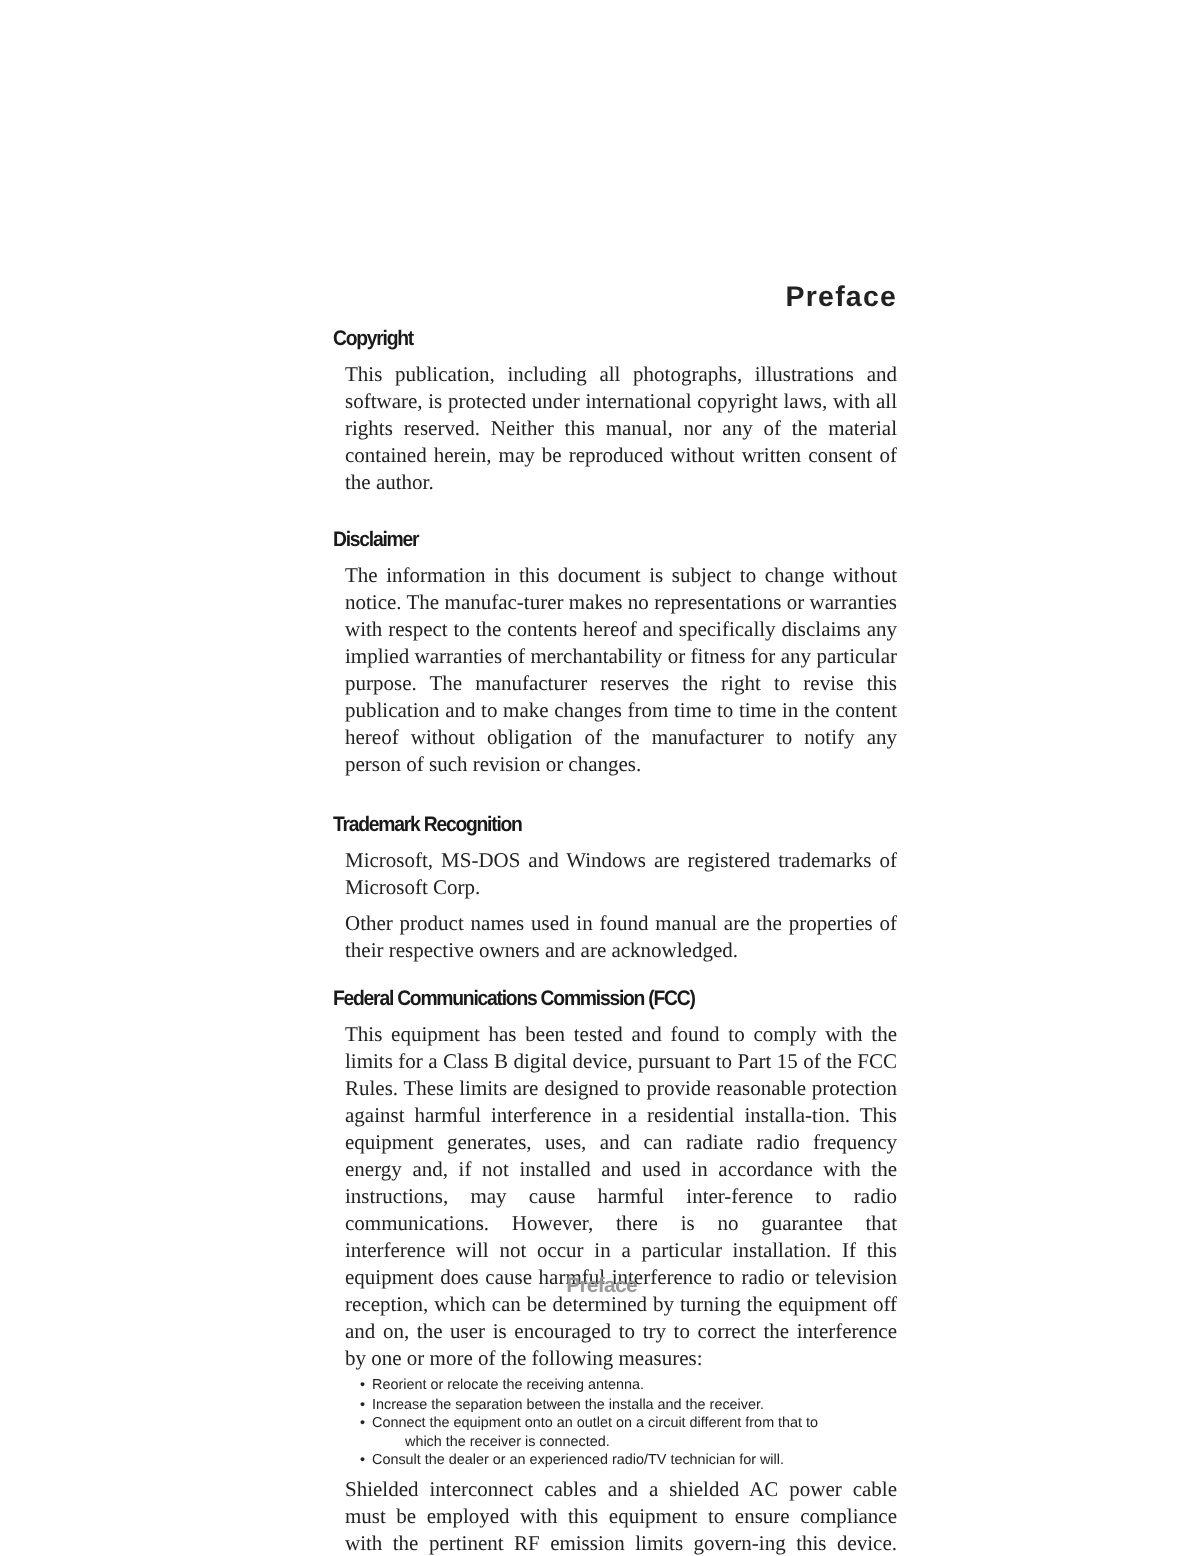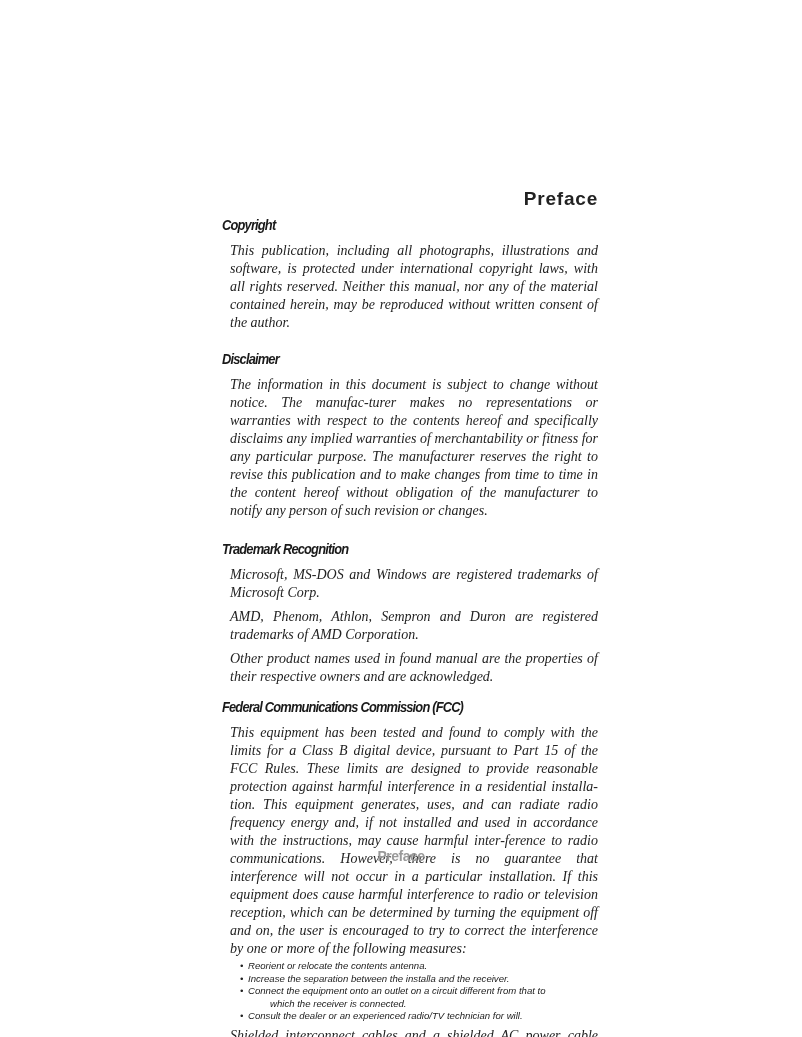--- a/index.html
+++ b/index.html
@@ -43,21 +43,21 @@
       white-space: nowrap;
     }
     .para {
       font-family: "Liberation Serif", serif;
       font-size: 14px;
       line-height: 18px;
       text-align: justify;
       margin: 0 0 6px 8px;
       color: #222222;
     }
-    .section { margin-bottom: 14px; font-style: italic; }
+    .section { margin-bottom: 14px; }
     .section.copyright { margin-bottom: 18px; }
     .section.disclaimer { margin-bottom: 20px; }
     .section.trademark { margin-bottom: 12px; }
     .bullets {
       list-style: none;
       margin: 0 0 4px 18px;
       padding: 0;
       font-family: "Liberation Sans", sans-serif;
       font-size: 9.6px;
       line-height: 12.5px;
@@ -101,31 +101,30 @@
   </div>
 
   <div class="section disclaimer">
     <div class="section-heading">Disclaimer</div>
     <p class="para">The information in this document is subject to change without notice. The manufac-turer makes no representations or warranties with respect to the contents hereof and specifically disclaims any implied warranties of merchantability or fitness for any particular purpose. The manufacturer reserves the right to revise this publication and to make changes from time to time in the content hereof without obligation of the manufacturer to notify any person of such revision or changes.</p>
   </div>
 
   <div class="section trademark">
     <div class="section-heading">Trademark Recognition</div>
     <p class="para">Microsoft, MS-DOS and Windows are registered trademarks of Microsoft Corp.</p>
-    <p class="para">AMD, Phenom, Athlon, Sempron and Duron are registered trademarks of AMD Corporation.</p>
     <p class="para">Other product names used in found manual are the properties of their respective owners and are acknowledged.</p>
   </div>
 
   <div class="section fcc">
     <div class="section-heading">Federal Communications Commission (FCC)</div>
     <p class="para" style="margin-bottom:2px;">This equipment has been tested and found to comply with the limits for a Class B digital device, pursuant to Part 15 of the FCC Rules. These limits are designed to provide reasonable protection against harmful interference in a residential installa-tion. This equipment generates, uses, and can radiate radio frequency energy and, if not installed and used in accordance with the instructions, may cause harmful inter-ference to radio communications. However, there is no guarantee that interference will not occur in a particular installation. If this equipment does cause harmful interference to radio or television reception, which can be determined by turning the equipment off and on, the user is encouraged to try to correct the interference by one or more of the following measures:</p>
     <ul class="bullets">
       <li>
         <span class="bullet-dot">•</span>
-        <span>Reorient or relocate the contents antenna.</span>
+        <span>Reorient or relocate the receiving antenna.</span>
       </li>
       <li>
         <span class="bullet-dot">•</span>
         <span>Increase the separation between the installa and the receiver.</span>
       </li>
       <li>
         <span class="bullet-dot">•</span>
         <span>Connect the equipment onto an outlet on a circuit different from that to</span>
         <span class="cont">which the receiver is connected.</span>
       </li>

